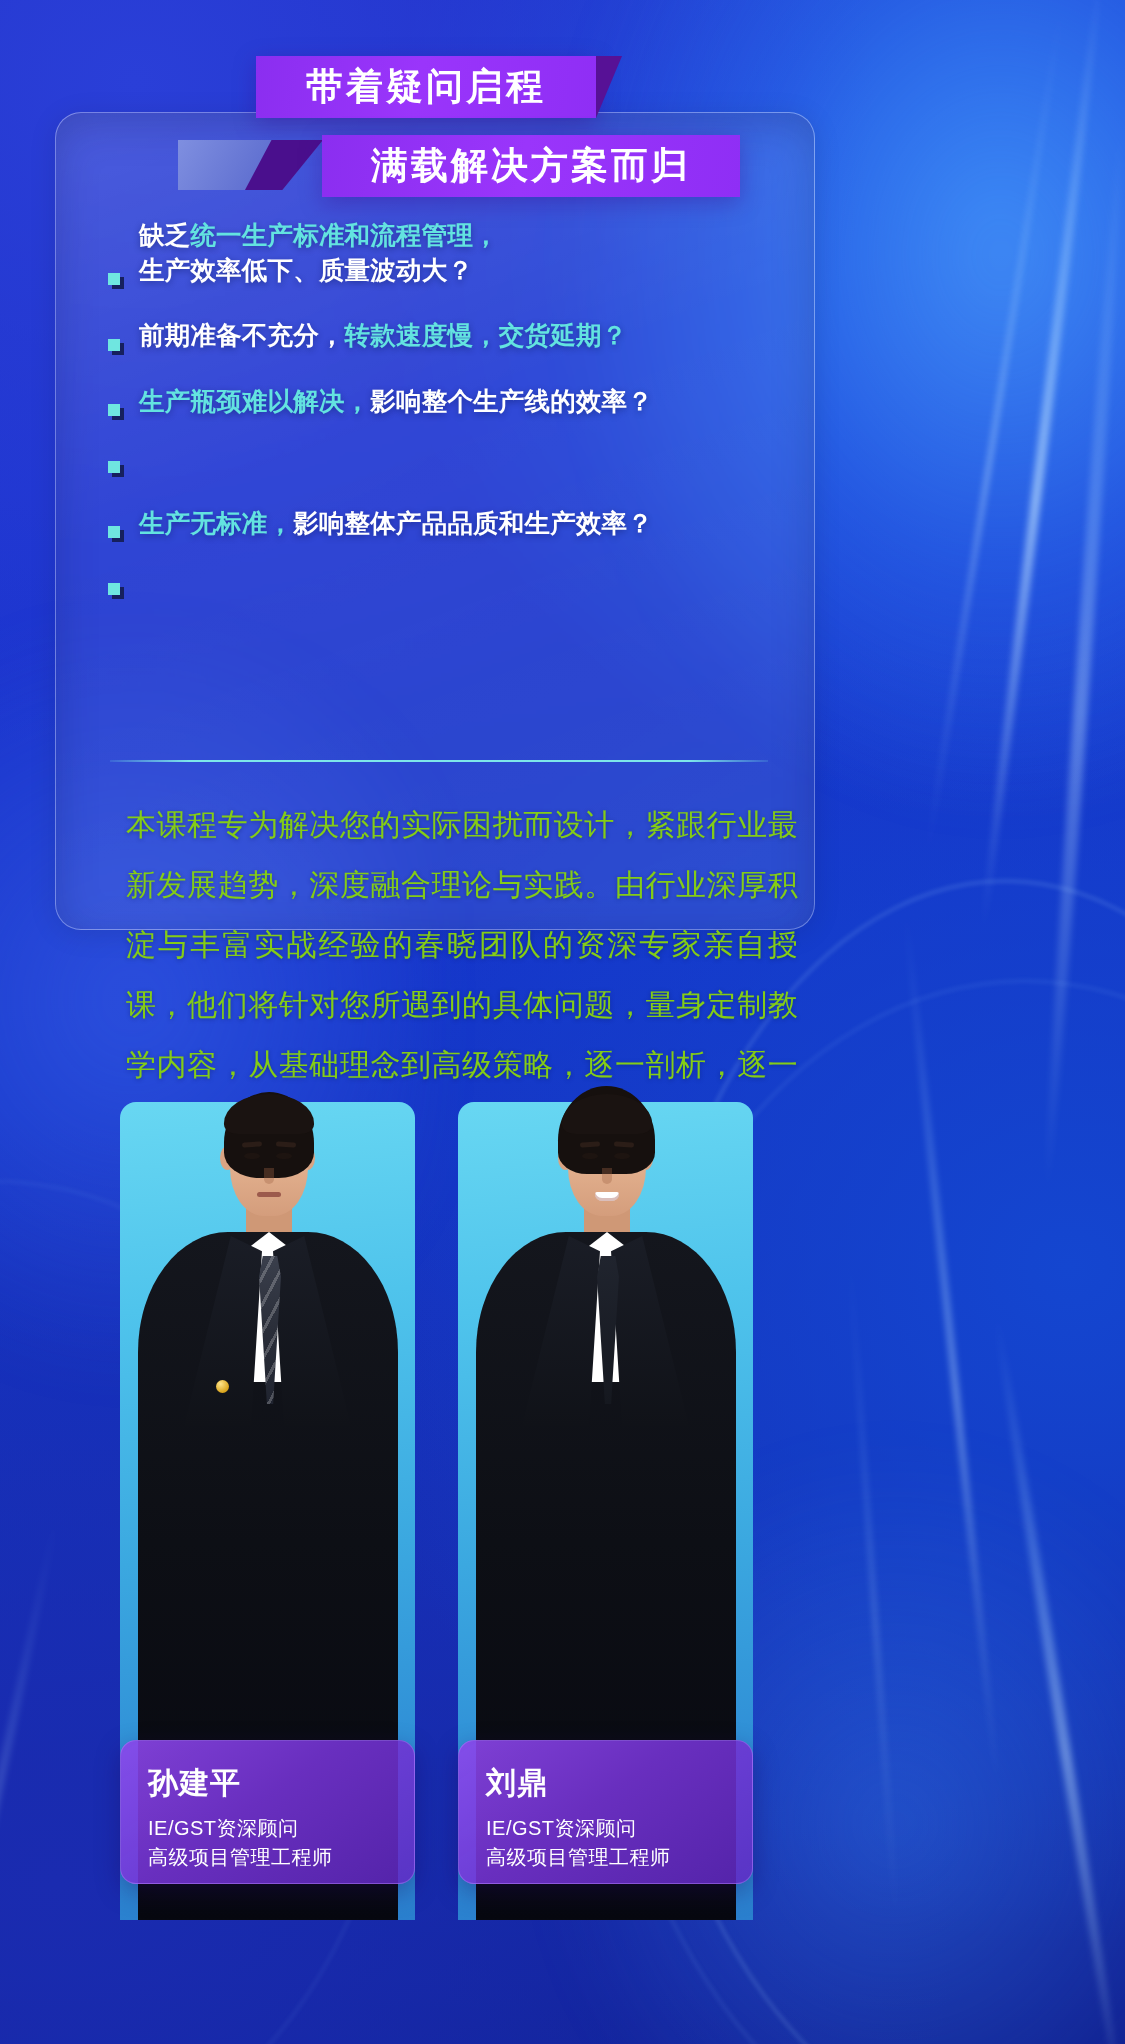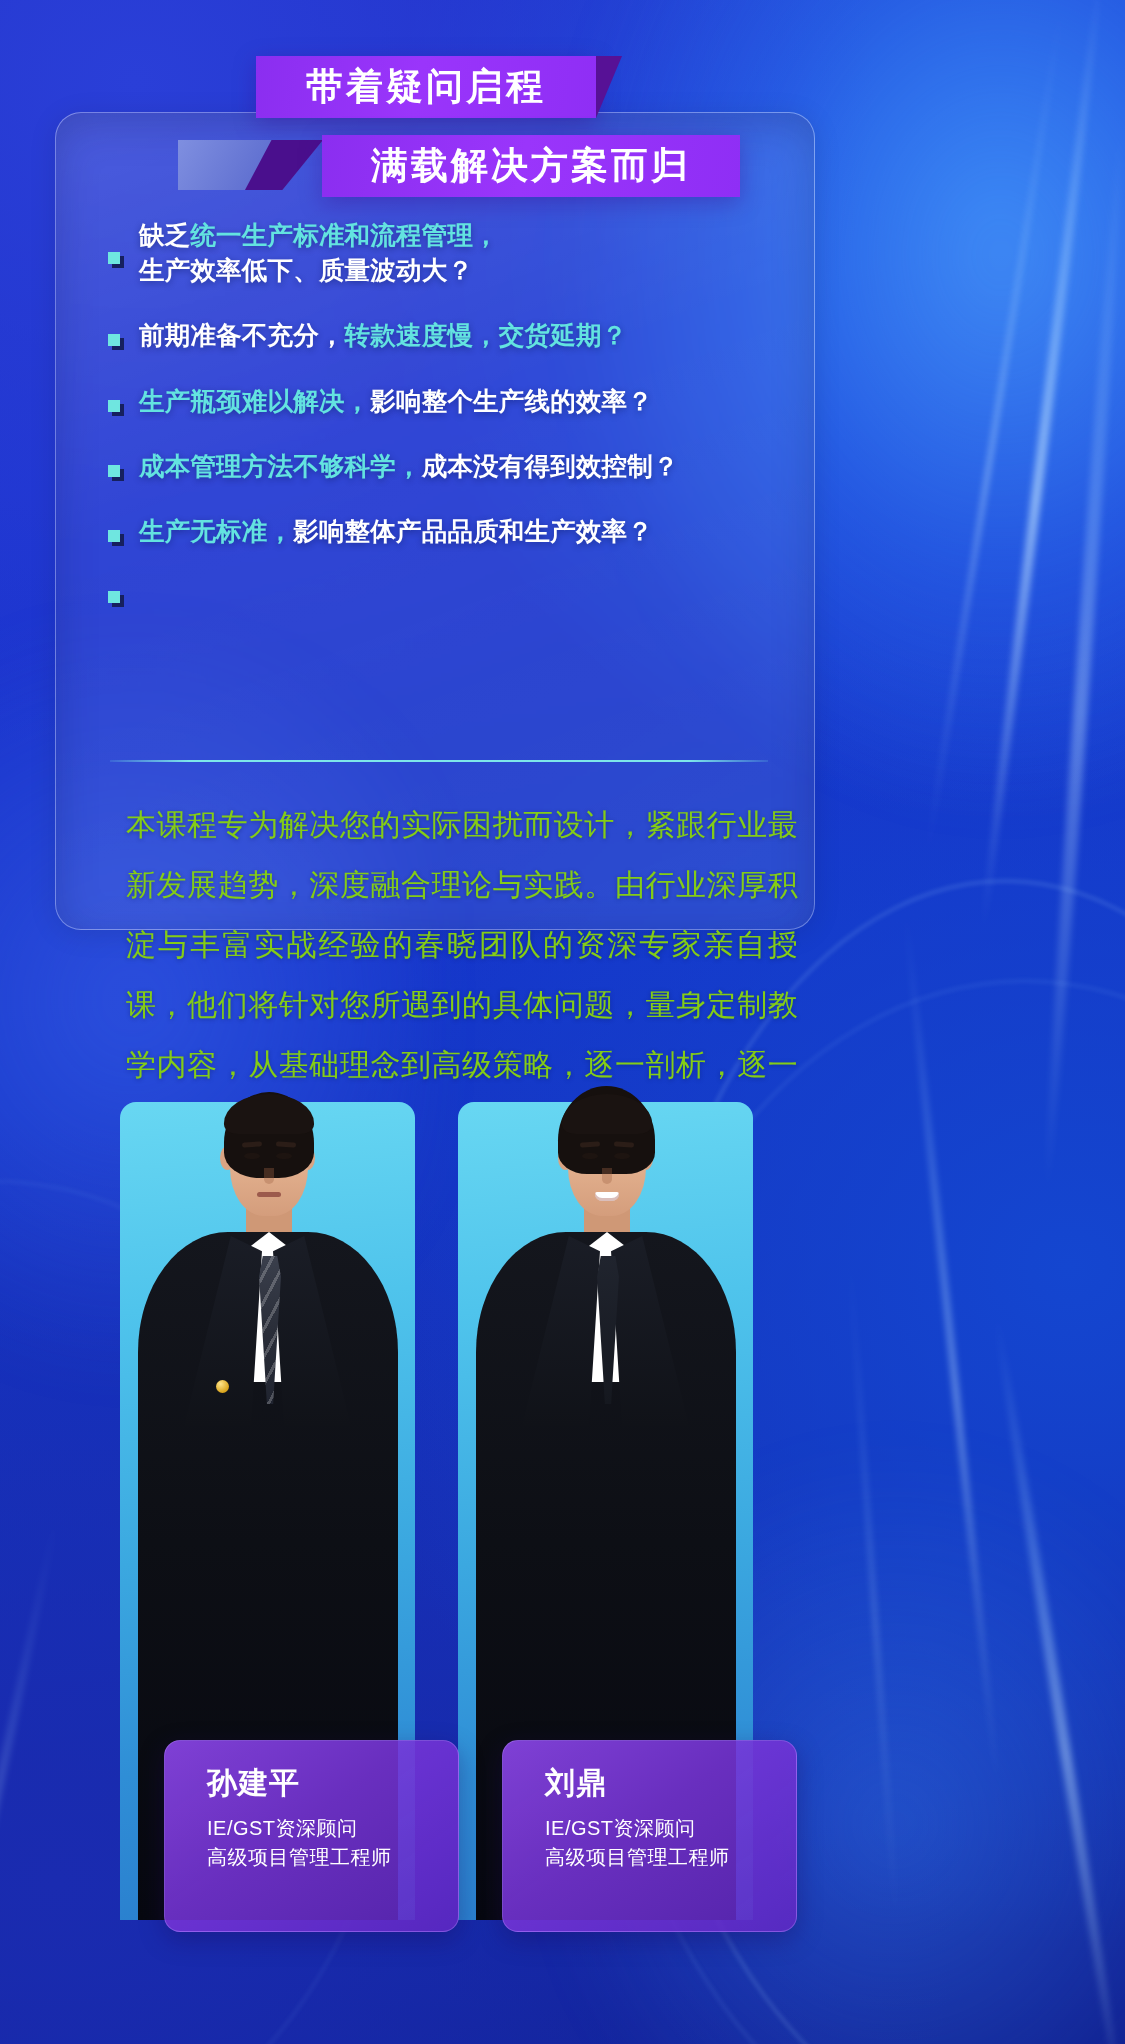--- a/index.html
+++ b/index.html
@@ -106,21 +106,21 @@
     left:55px; top:112px; width:760px; height:818px;
     border-radius:26px;
     background:linear-gradient(160deg, rgba(255,255,255,.16) 0%, rgba(255,255,255,.07) 40%, rgba(255,255,255,.10) 100%);
     border:1px solid rgba(255,255,255,.30);
     backdrop-filter:blur(2px);
     box-shadow:0 10px 40px rgba(10,20,90,.25) inset, 0 4px 28px rgba(0,0,0,.10);
   }
 
   
   #bullets { position:absolute; z-index:8; left:108px; top:218px; width:680px; }
-  .bullet-row { display:flex; align-items:center; margin-bottom:30px; }
+  .bullet-row { display:flex; align-items:flex-end; margin-bottom:30px; }
   .bullet-row:last-child { margin-bottom:0; }
   .bullet-mark {
     position:relative; width:15px; height:15px; flex:0 0 15px;
     margin-top:12px; margin-right:16px;
   }
   .bullet-mark .sq-dark {
     position:absolute; left:4px; top:4px; width:12px; height:12px; background:#16205e;
   }
   .bullet-mark .sq-cyan {
     position:absolute; left:0; top:0; width:12px; height:12px; background:#6fe6e0;
@@ -254,28 +254,27 @@
     z-index:6;
   }
   .fig .badge {
     position:absolute; left:96px; top:300px; width:13px; height:13px;
     background:radial-gradient(circle at 35% 30%, #ffe48a, #d9a41c 70%);
     border-radius:50%; z-index:6;
   }
 
   
   .nameplate {
-    position:absolute; left:0; top:660px; width:295px; height:192px;
+    position:absolute; left:0; top:660px; width:295px; height:144px;
     border-radius:16px;
     background:linear-gradient(145deg, rgba(140,70,235,.90) 0%, rgba(118,52,215,.88) 45%, rgba(96,40,195,.86) 100%);
     border:1px solid rgba(190,150,255,.35);
     z-index:9;
-    padding:22px 0 0 42px;
+    padding:22px 0 0 27px;
     box-shadow:0 8px 24px rgba(30,10,90,.35);
-    margin-left:44px;
   }
   .nameplate .pname {
     color:#fff; font-size:30px; font-weight:700; letter-spacing:1px;
     margin-bottom:10px;
   }
   .nameplate .prole {
     color:#ffffff; font-size:20px; line-height:1.45; font-weight:400; letter-spacing:.5px;
   }
 </style>
 </head>
@@ -345,23 +344,20 @@
         <div class="sq-cyan"></div>
       </div>
       <div class="bullet-text">
         <div><span class="hl">生产瓶颈难以解决，</span><span>影响整个生产线的效率？</span></div>
       </div>
     </div>
     <div class="bullet-row">
       <div class="bullet-mark">
         <div class="sq-dark"></div>
         <div class="sq-cyan"></div>
-      </div>
-      <div class="bullet-text">
-        <div><span class="hl">成本管理方法不够科学，</span><span>成本没有得到效控制？</span></div>
       </div>
     </div>
     <div class="bullet-row">
       <div class="bullet-mark">
         <div class="sq-dark"></div>
         <div class="sq-cyan"></div>
       </div>
       <div class="bullet-text">
         <div><span class="hl">生产无标准，</span><span>影响整体产品品质和生产效率？</span></div>
       </div>

